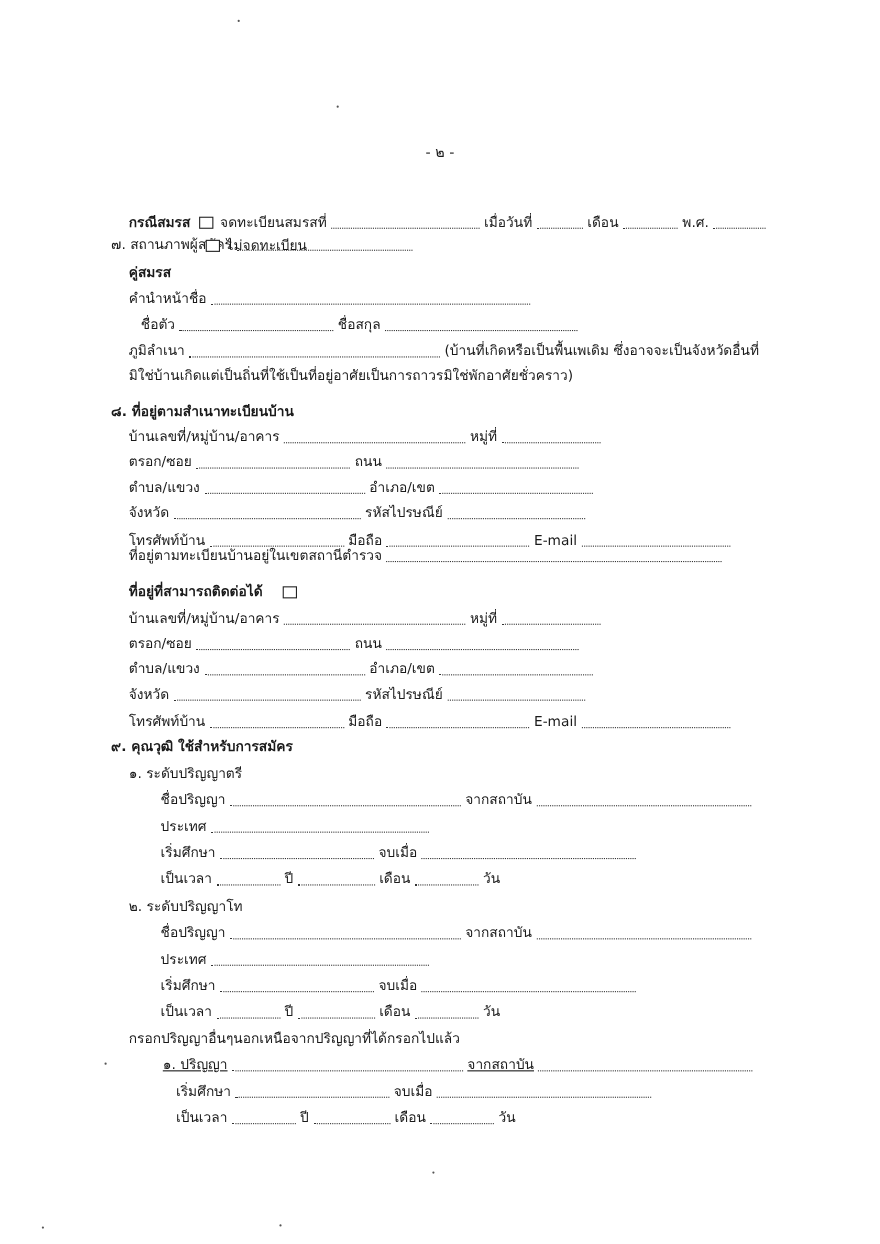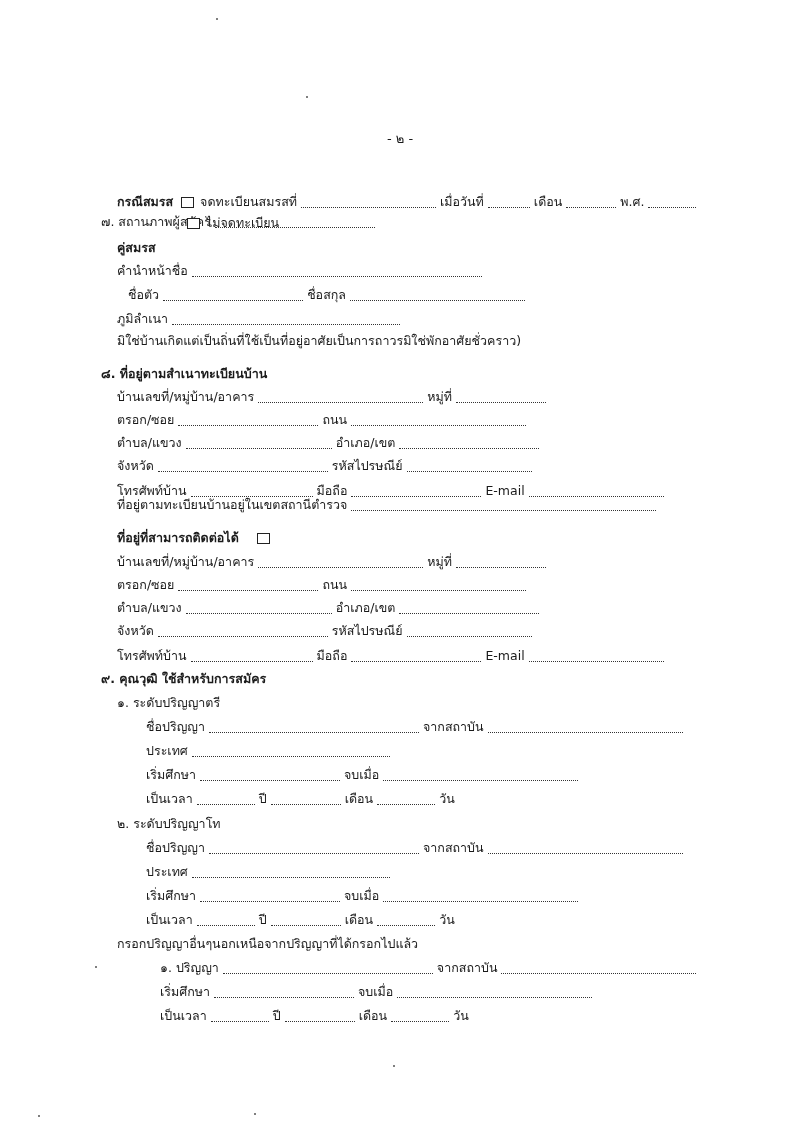--- a/index.html
+++ b/index.html
@@ -55,20 +55,21 @@
 </div>
 <div class="ln" style="top:285px;left:101px;margin-left:27px;">
   <span>ชื่อตัว</span>
   <span class="dots" style="width:140px"></span>
   <span>ชื่อสกุล</span>
   <span class="dots" style="width:175px"></span>
 </div>
 <div class="ln" style="top:309px;left:117px;">
   <span>ภูมิลำเนา</span>
   <span class="dots" style="width:228px"></span>
+  <span>(บ้านที่เกิดหรือเป็นพื้นเพเดิม ซึ่งอาจจะเป็นจังหวัดอื่นที่</span>
 </div>
 <div class="ln" style="top:331px;left:117px;">มิใช่บ้านเกิดแต่เป็นถิ่นที่ใช้เป็นที่อยู่อาศัยเป็นการถาวรมิใช่พักอาศัยชั่วคราว)</div>
 
 <div class="ln b" style="top:364px;left:101px;">๘. ที่อยู่ตามสำเนาทะเบียนบ้าน</div>
 <div class="ln" style="top:387px;left:117px;">
   <span>บ้านเลขที่/หมู่บ้าน/อาคาร</span>
   <span class="dots" style="width:165px"></span>
   <span>หมู่ที่</span>
   <span class="dots" style="width:90px"></span>
 </div>
@@ -190,21 +191,21 @@
   <span>เป็นเวลา</span>
   <span class="dots" style="width:58px"></span>
   <span>ปี</span>
   <span class="dots" style="width:70px"></span>
   <span>เดือน</span>
   <span class="dots" style="width:58px"></span>
   <span>วัน</span>
 </div>
 
 <div class="ln" style="top:934px;left:117px;">กรอกปริญญาอื่นๆนอกเหนือจากปริญญาที่ได้กรอกไปแล้ว</div>
-<div class="ln" style="top:958px;left:160px;">
+<div class="ln" style="top:958px;left:148px;text-decoration:underline;">
   <span>๑. ปริญญา</span>
   <span class="dots" style="width:210px"></span>
   <span>จากสถาบัน</span>
   <span class="dots" style="width:195px"></span>
 </div>
 <div class="ln" style="top:982px;left:160px;">
   <span>เริ่มศึกษา</span>
   <span class="dots" style="width:140px"></span>
   <span>จบเมื่อ</span>
   <span class="dots" style="width:195px"></span>

